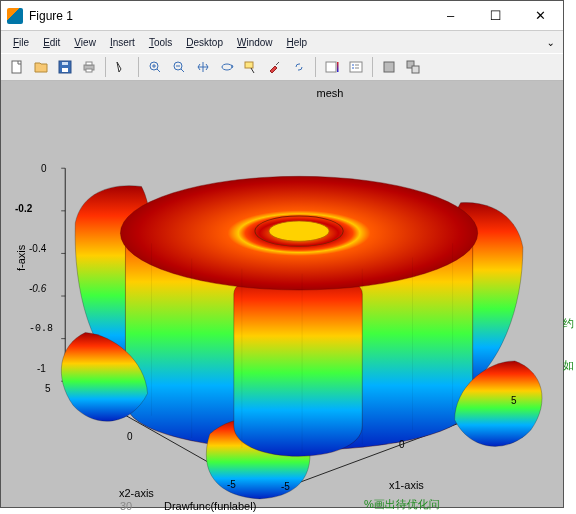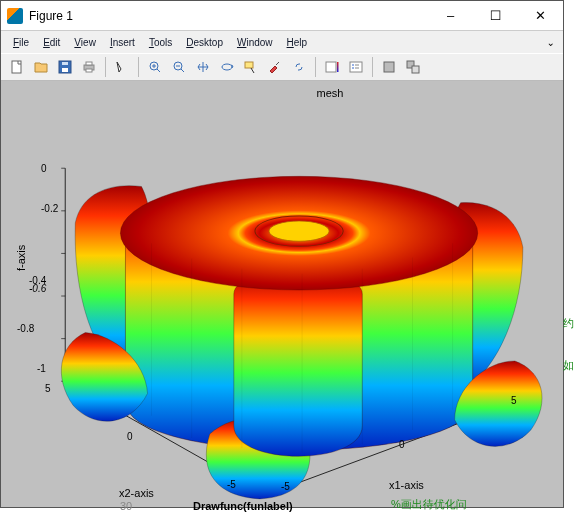--- a/index.html
+++ b/index.html
@@ -231,37 +231,37 @@
           <path d="M190 175 L190 352"></path>
           <path d="M240 185 L240 362"></path>
         <path d="M300 190 L300 366"></path>
           <path d="M360 185 L360 358"></path>
           <path d="M410 174 L410 344"></path>
         <path d="M450 160 L450 324"></path>
       </g>
     </svg>
 
     <div class="tick" style="left:40px; top:82px;">0</div>
-    <div class="tick" style="left:40px; top:122px;">-0.2</div>
-    <div class="tick" style="left:28px; top:162px;margin-top:32px;">-0.4</div>
+    <div class="tick" style="left:14px; top:122px;font-weight:bold;">-0.2</div>
+    <div class="tick" style="left:28px; top:162px;">-0.4</div>
     <div class="tick" style="left:28px; top:202px;font-style:italic;">-0.6</div>
-    <div class="tick" style="left:16px; top:242px;">-0.8</div>
+    <div class="tick" style="left:28px; top:242px;font-family:Liberation Mono, monospace;">-0.8</div>
     <div class="tick" style="left:36px; top:282px;">-1</div>
 
     <div class="tick" style="left:44px; top:302px;">5</div>
     <div class="tick" style="left:126px; top:350px;">0</div>
     <div class="tick" style="left:226px; top:398px;">-5</div>
 
     <div class="tick" style="left:280px; top:400px;">-5</div>
     <div class="tick" style="left:398px; top:358px;">0</div>
     <div class="tick" style="left:510px; top:314px;">5</div>
 
     <div class="axis-label" style="left:14px; top:190px; transform: rotate(-90deg); transform-origin:left top;">f-axis</div>
     <div class="axis-label" style="left:118px; top:406px;">x2-axis</div>
     <div class="axis-label" style="left:388px; top:398px;">x1-axis</div>
   </div>
 </div>
 
 <div class="behind" style="right:2px; top:316px; color:#1a8a1a;">约</div>
 <div class="behind" style="right:2px; top:358px; color:#1a8a1a;">如</div>
 <div class="behind" style="left:120px; bottom:2px;">30</div>
-<div class="behind" style="left:193px; bottom:2px; color:#000;font-weight:bold;">Drawfunc(funlabel)</div>
-<div class="behind" style="left:364px; bottom:2px; color:#1a8a1a;margin-left:27px;">%画出待优化问</div>
+<div class="behind" style="left:164px; bottom:2px; color:#000;">Drawfunc(funlabel)</div>
+<div class="behind" style="left:364px; bottom:2px; color:#1a8a1a;">%画出待优化问</div>
 
 </body></html>

